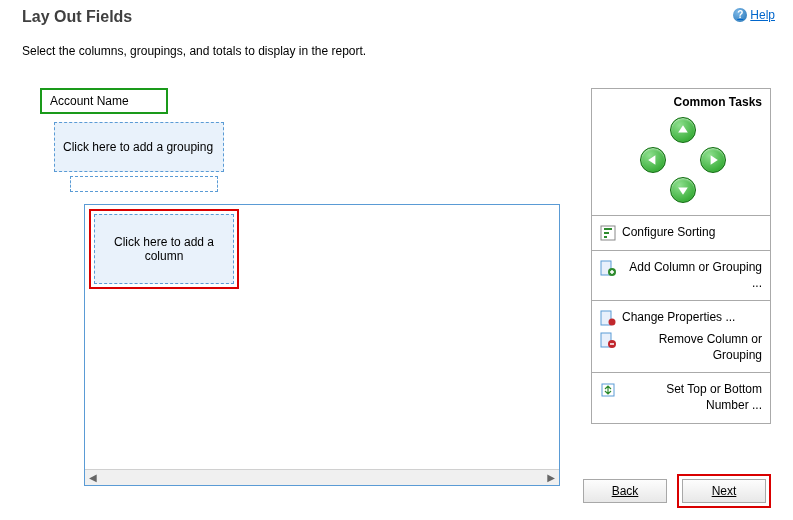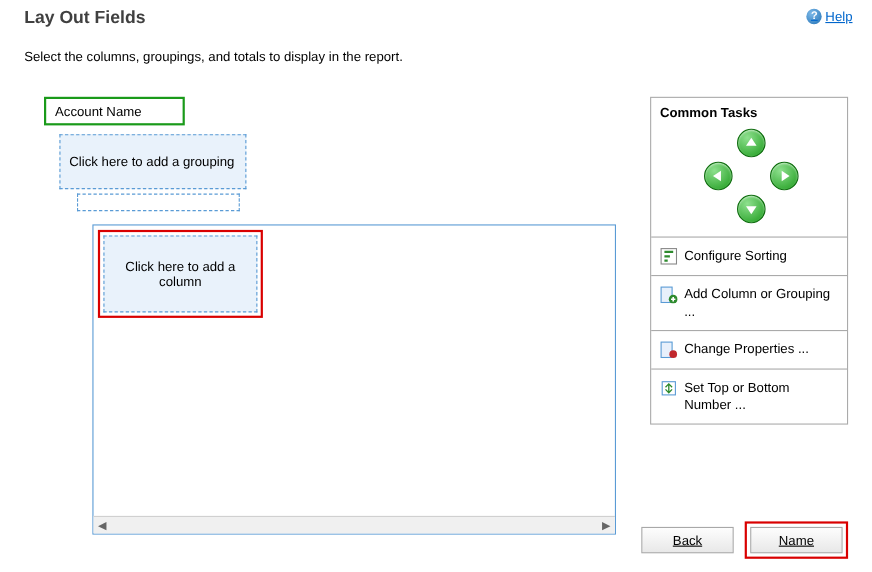--- a/index.html
+++ b/index.html
@@ -123,20 +123,21 @@
     font-size: 10px;
     color: #666;
     padding: 0 4px;
   }
   .right-panel {
     position: absolute;
     right: 0; top: 0;
     width: 180px;
     border: 1px solid #aaa;
     background: #fff;
+    text-align: right;
   }
   .panel-section {
     border-bottom: 1px solid #aaa;
     padding: 6px 8px;
   }
   .panel-section:last-child { border-bottom: none; }
   .panel-title {
     font-weight: bold;
     margin-bottom: 4px;
     font-size: 12px;
@@ -287,20 +288,30 @@
     <div class="panel-section">
       <div class="task-item">
         <span class="task-icon">
           <svg viewBox="0 0 16 16">
               <rect x="1" y="1" width="10" height="14" fill="#e8f0fb" stroke="#5a9bd5"></rect>
               <circle cx="12" cy="12" r="3.5" fill="#c1272d"></circle>
             </svg>
         </span>
         <span>Change Properties ...</span>
       </div>
+      <div class="task-item">
+        <span class="task-icon">
+          <svg viewBox="0 0 16 16">
+              <rect x="1" y="1" width="10" height="14" fill="#e8f0fb" stroke="#5a9bd5"></rect>
+              <circle cx="12" cy="12" r="4" fill="#c1272d"></circle>
+              <path d="M10 12h4" stroke="#fff" stroke-width="1.5"></path>
+            </svg>
+        </span>
+        <span>Remove Column or Grouping</span>
+      </div>
     </div>
 
     <div class="panel-section">
       <div class="task-item">
         <span class="task-icon">
           <svg viewBox="0 0 16 16">
               <rect x="2" y="2" width="12" height="12" fill="#fff" stroke="#5a9bd5"></rect>
               <path d="M8 4v8M5 7l3-3 3 3M5 9l3 3 3-3" stroke="#2e8b2e" stroke-width="1.2" fill="none"></path>
             </svg>
         </span>
@@ -310,16 +321,16 @@
   </div>
 
 </div>
 
 <div class="footer">
   <button class="btn">
     <span class="underline-key">Back</span>
   </button>
   <span class="btn-wrap-hl">
     <button class="btn">
-      <span class="underline-key">Name</span>
+      <span class="underline-key">Next</span>
     </button>
   </span>
 </div>
 
 </body></html>

